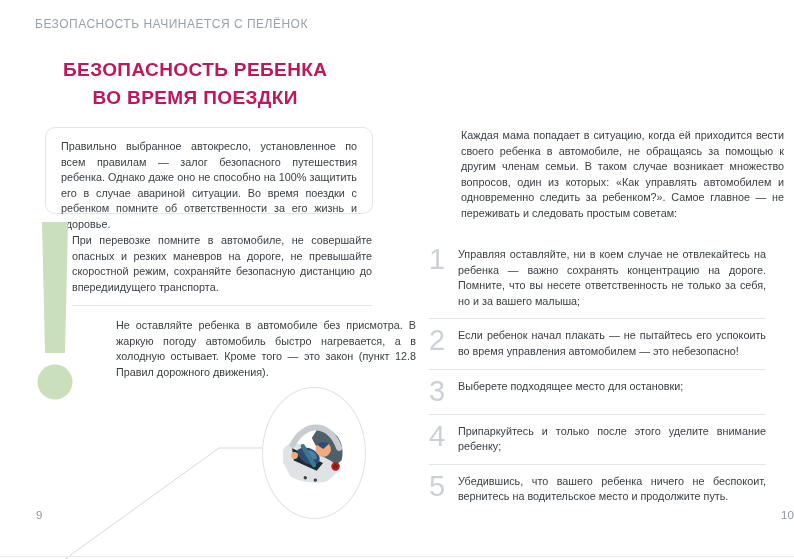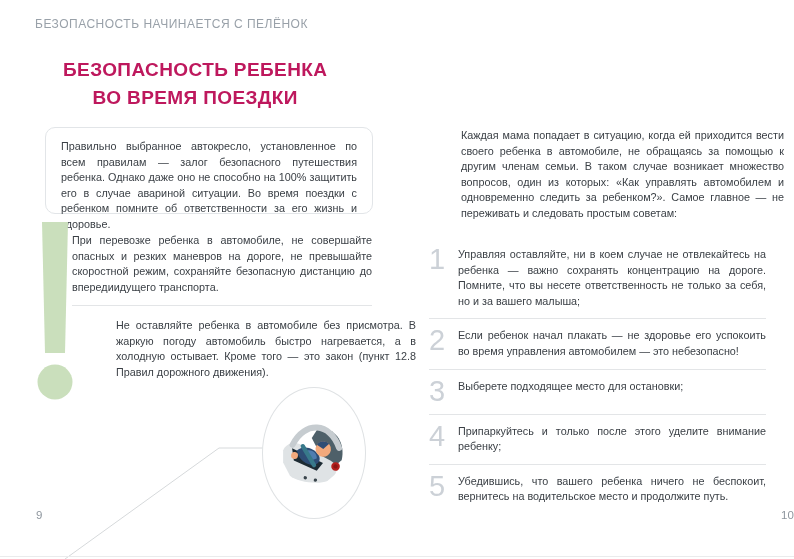--- a/index.html
+++ b/index.html
@@ -58,21 +58,21 @@
 
   <div class="abs intro-box">
     <div class="body-text">Правильно выбранное автокресло, установленное по всем правилам — залог безопасного путешествия ребенка. Однако даже оно не способно на 100% защитить его в случае авариной ситуации. Во время поездки с ребенком помните об ответственности за его жизнь и здоровье.</div>
   </div>
 
   <svg class="abs excl-svg" width="110" height="420" viewBox="0 0 110 420">
     <polygon points="42,222 68,222 65,353 45,353" fill="#cadfbc"></polygon>
     <circle cx="55" cy="382" r="17.5" fill="#cadfbc"></circle>
   </svg>
 
-  <div class="abs body-text warn-1">При перевозке ребенка в автомобиле, не совершайте опасных и резких маневров на дороге, не превышайте скоростной режим, сохраняйте безопасную дистанцию до впередиидущего транспорта.</div>
+  <div class="abs body-text warn-1">При перевозке помните в автомобиле, не совершайте опасных и резких маневров на дороге, не превышайте скоростной режим, сохраняйте безопасную дистанцию до впередиидущего транспорта.</div>
   <div class="abs left-divider"></div>
   <div class="abs body-text warn-2">Не оставляйте ребенка в автомобиле без присмотра. В жаркую погоду автомобиль быстро нагревается, а в холодную остывает. Кроме того — это закон (пункт 12.8 Правил дорожного движения).</div>
 
   <svg class="abs deco-lines" viewBox="0 0 794 559">
     <polyline points="65,559 219,448 263,448" fill="none" stroke="#d6d9db" stroke-width="1"></polyline>
   </svg>
 
   <div class="abs seat-circle">
     <svg width="86" height="86" viewBox="0 0 100 100">
       <g transform="rotate(8 50 50)">
@@ -96,21 +96,21 @@
 
   <div class="abs body-text right-intro">Каждая мама попадает в ситуацию, когда ей приходится вести своего ребенка в автомобиле, не обращаясь за помощью к другим членам семьи. В таком случае возникает множество вопросов, один из которых: «Как управлять автомобилем и одновременно следить за ребенком?». Самое главное — не переживать и следовать простым советам:</div>
 
   <div class="abs tips">
     <div class="tip">
       <div class="tip-num">1</div>
       <div class="tip-text">Управляя оставляйте, ни в коем случае не отвлекайтесь на ребенка — важно сохранять концентрацию на дороге. Помните, что вы несете ответственность не только за себя, но и за вашего малыша;</div>
     </div>
     <div class="tip">
       <div class="tip-num">2</div>
-      <div class="tip-text">Если ребенок начал плакать — не здоровье его успокоить во время управления автомобилем — это небезопасно!</div>
+      <div class="tip-text">Если ребенок начал плакать — не пытайтесь его успокоить во время управления автомобилем — это небезопасно!</div>
     </div>
     <div class="tip">
       <div class="tip-num">3</div>
       <div class="tip-text">Выберете подходящее место для остановки;</div>
     </div>
     <div class="tip">
       <div class="tip-num">4</div>
       <div class="tip-text">Припаркуйтесь и только после этого уделите внимание ребенку;</div>
     </div>
     <div class="tip">

